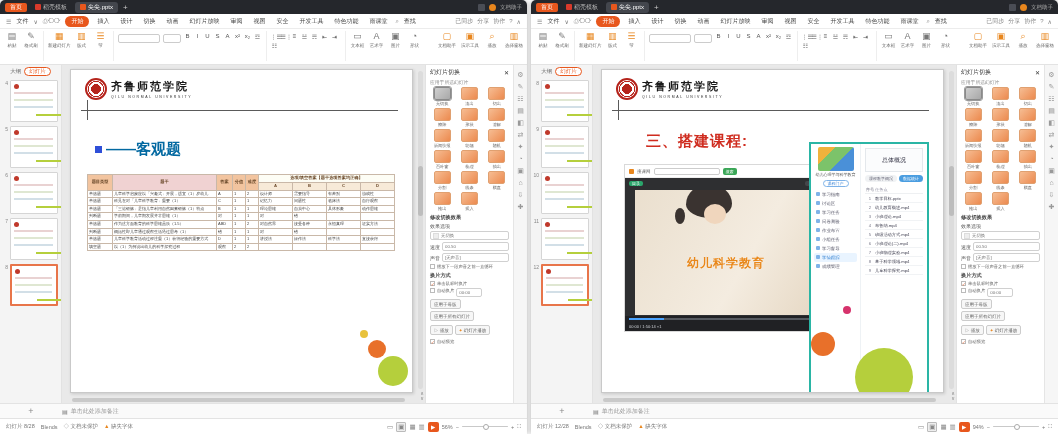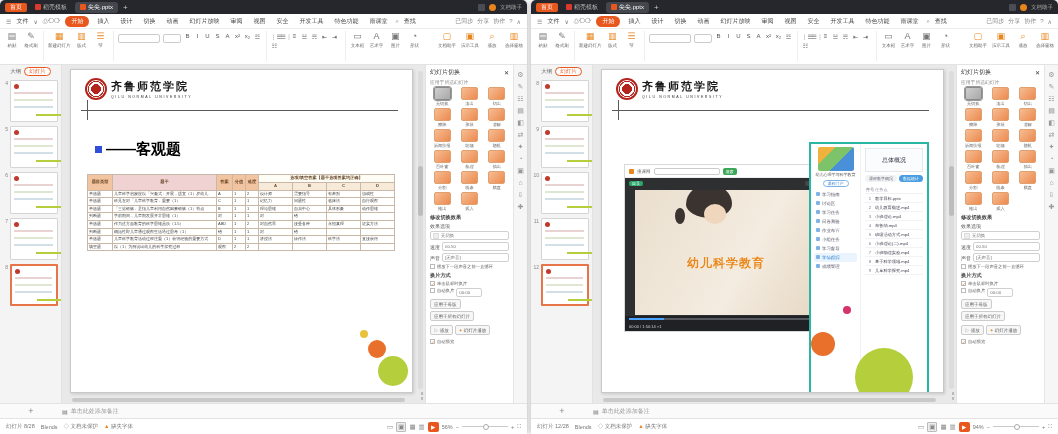--- a/index.html
+++ b/index.html
@@ -57,21 +57,21 @@
 .seal{width:22px;height:22px;border-radius:50%;border:2px solid #b5241c;background:radial-gradient(circle at 50% 50%,#b5241c 0 38%,#fff 39% 55%,#b5241c 56% 62%,#fff 63%)}
 .sch{font-family:"DejaVu Serif",serif;font-weight:bold;font-size:11px;letter-spacing:2px;color:#1a1a1a}
 .schen{font-size:3.5px;letter-spacing:1.6px;color:#333;margin-top:1px}
 .rule{position:absolute;left:10px;right:14px;top:40px;height:1px;background:#5a5a5a}
 .rulev{position:absolute;left:16px;top:30px;width:1px;height:20px;background:#5a5a5a}
 .decor{position:absolute;border-radius:50%}
 
 .title8{position:absolute;left:24px;top:70px;display:flex;align-items:center;gap:4px}
 .bsq{width:7px;height:7px;background:#2f4fd8}
 .tred{font-size:15px;font-weight:bold;color:#c00000}
-.tblk{font-size:15px;font-weight:bold;color:#000000}
+.tblk{font-size:15px;font-weight:bold;color:#0369a1}
 .qtable{position:absolute;left:16px;top:104px;border-collapse:collapse;font-size:4px;color:#444;table-layout:fixed;width:308px}
 .qtable th,.qtable td{border:1px solid #c9b8a8;padding:1px 1px;line-height:1.15;overflow:hidden}
 .qtable thead th{font-size:4.2px;color:#6b4a2b}
 .th-a{background:#f2c49f}.th-s{background:#f0d2d2}.th-o{background:#fdfdf5;color:#3f8f3f}
 .th-sub{background:#f7ead8;font-size:4px}
 .qtable td{background:#fff}
 .c-type{width:25px}.c-stem{width:104px}.c-ans{width:16px}.c-sc{width:13px}.c-df{width:13px}.c-o{width:34px}
 
 .title12{position:absolute;left:44px;top:62px;font-size:15px;font-weight:bold;color:#cf2c1f;letter-spacing:1px}
 .vidwrap{position:absolute;left:22px;top:94px;width:204px;height:168px;border:1px solid #d9d9d9;background:#fff}
@@ -794,20 +794,21 @@
       <div class="slide">
         <div class="logo-row">
           <span class="seal"></span>
           <span>
               <div class="sch">齐鲁师范学院</div>
           <div class="schen">QILU NORMAL UNIVERSITY</div>
             </span>
         </div>
         <div class="rule"></div>
         <div class="rulev"></div>
+        <div class="title12">三、搭建课程:</div>
 
         <div class="vidwrap">
           <div class="browbar">
             <span class="blogo"></span>
             <span class="bsite">搜课网</span>
             <span class="bsearch"></span>
             <span class="bbtn">搜索</span>
           </div>
           <div class="player">
             <span class="ptag">目录</span>

